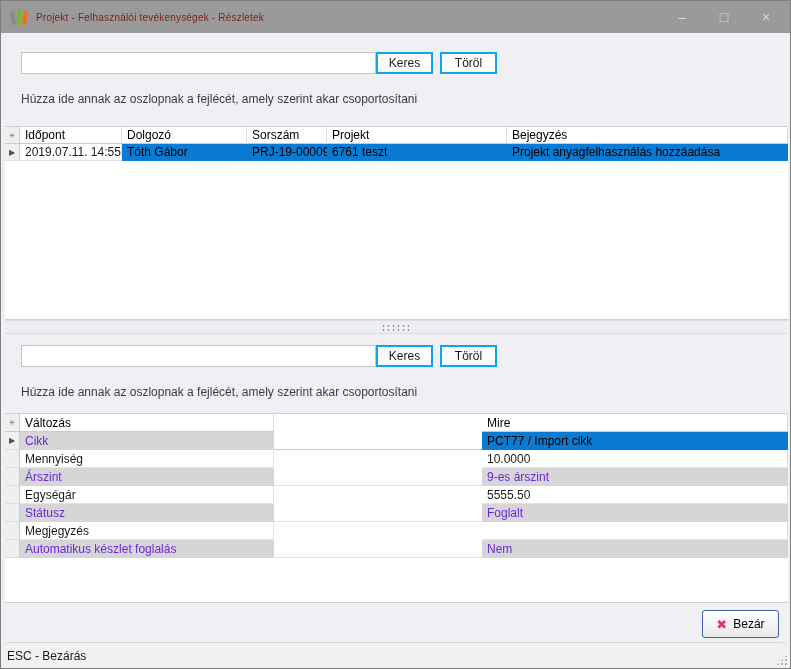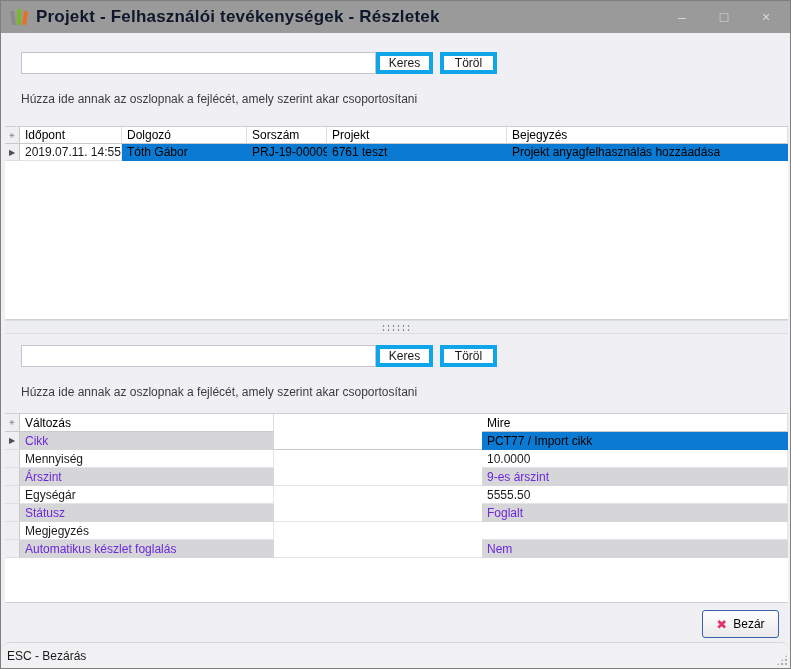--- a/index.html
+++ b/index.html
@@ -16,35 +16,35 @@
   
   .titlebar{
     position:absolute;left:0;top:0;width:100%;height:32px;
     background:#9a9a9a;display:flex;align-items:center;
   }
   .app-icon{width:18px;height:18px;margin-left:9px;position:relative;}
   .app-icon i{position:absolute;bottom:1px;width:4px;border-radius:1px;}
   .app-icon .b1{left:1px;height:14px;background:#8a8a8a;transform:rotate(-8deg);border:0;}
   .app-icon .b2{left:7px;height:16px;background:#79b829;}
   .app-icon .b3{left:13px;height:14px;background:#e8711f;transform:rotate(8deg);}
-  .title{color:#0f172a;font-size:17px;margin-left:8px;letter-spacing:.2px;font-weight:bold;}
+  .title{color:#7f1d1d;font-size:10px;margin-left:8px;letter-spacing:.2px;}
   .winbtns{position:absolute;right:10px;top:0;height:32px;display:flex;align-items:center;gap:14px;}
   .winbtn{
     width:28px;height:24px;display:flex;align-items:center;justify-content:center;
     color:#d9d9d9;font-size:14px;line-height:1;cursor:default;user-select:none;
   }
   
   .search-input{
     position:absolute;left:20px;width:345px;height:20px;
     border:1px solid #c3c3c9;background:#ffffff;padding:0 4px;
     font-family:inherit;font-size:12px;outline:none;
   }
   .btn{
     position:absolute;width:57px;height:22px;
-    background:#fdfdfe;border:4px solid #0ea5e9;
+    background:#fdfdfe;border:2px solid #0ea5e9;
     font-family:inherit;font-size:12px;color:#1a1a1a;
     display:flex;align-items:center;justify-content:center;
   }
   .hint{position:absolute;left:20px;color:#3c3c3c;}
   
   .grid{
     position:absolute;left:4px;width:783px;background:#ffffff;
     border-top:1px solid #cfcfd4;border-bottom:1px solid #cfcfd4;
     overflow:hidden;
   }

